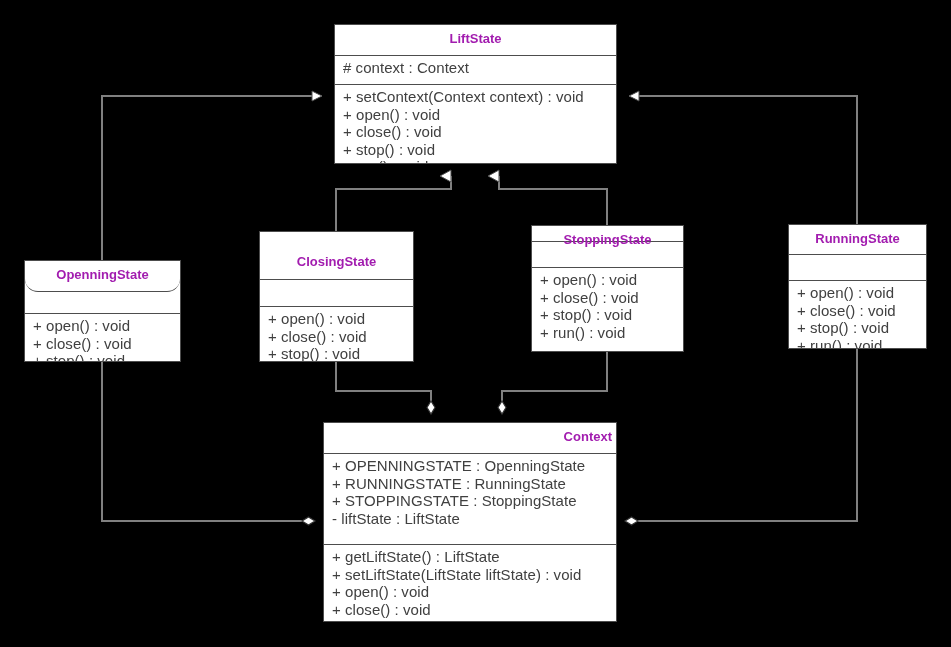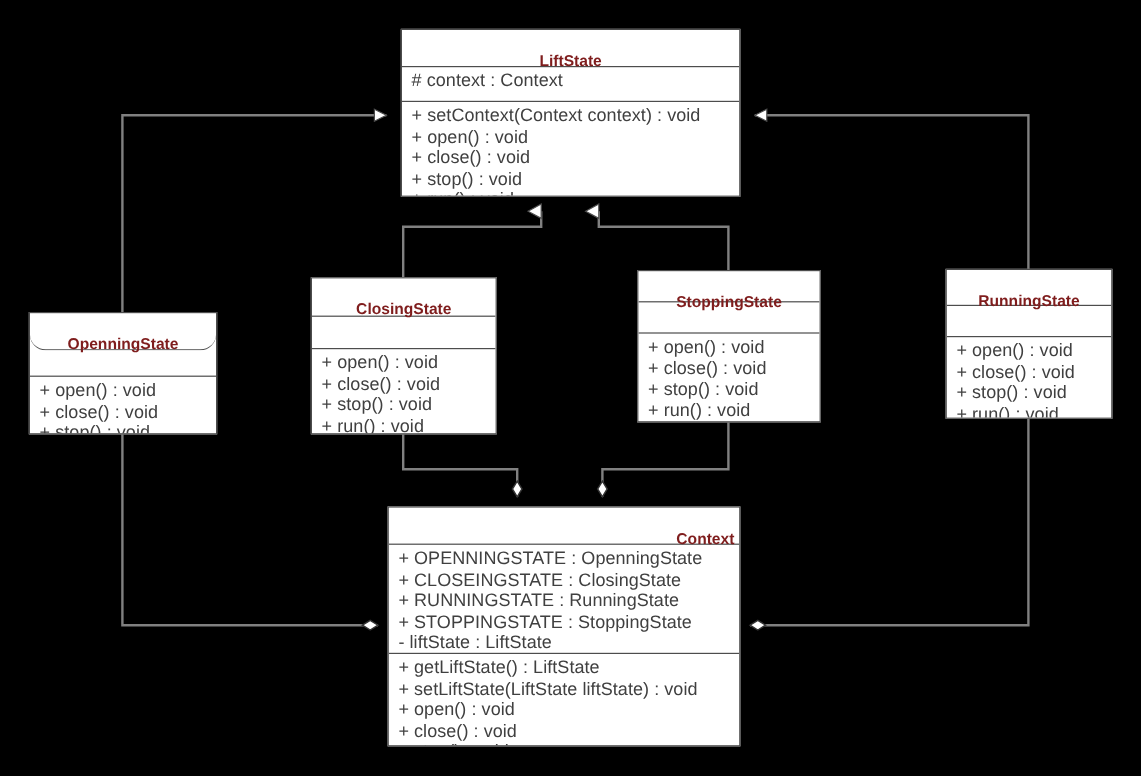--- a/index.html
+++ b/index.html
@@ -31,22 +31,22 @@
     background: #ffffff;
     border: 1px solid #4d4d4d;
     box-sizing: border-box;
     overflow: hidden;
     z-index: 5;
   }
   .uml-name {
     text-align: center;
     font-weight: bold;
     font-size: 13px;
-    color: #7f1d1d;
-    padding: 18px 4px 7px 4px;
+    color: #a21caf;
+    padding: 6px 4px 7px 4px;
     border-bottom: 1px solid #4d4d4d;
     box-sizing: border-box;
     white-space: nowrap;
   }
   .uml-attrs {
     border-bottom: 1px solid #4d4d4d;
     box-sizing: border-box;
     padding: 3px 8px 4px 8px;
     min-height: 22px;
   }
@@ -65,21 +65,21 @@
   
   #class-liftstate      { left: 334px; top: 24px;  width: 283px; height: 140px; }
   #class-liftstate .uml-name  { height: 31px; }
   #class-liftstate .uml-attrs { height: 29px; }
 
   #class-openningstate  { left: 24px;  top: 260px; width: 157px; height: 102px; }
   #class-openningstate .uml-name  { height: 31px; border-radius: 13px; }
   #class-openningstate .uml-attrs { height: 22px; }
 
   #class-closingstate   { left: 259px; top: 231px; width: 155px; height: 131px; }
-  #class-closingstate .uml-name  { height: 32px; }
+  #class-closingstate .uml-name  { height: 32px; margin-top: 16px; }
   #class-closingstate .uml-attrs { height: 27px; }
 
   #class-stoppingstate  { left: 531px; top: 225px; width: 153px; height: 127px; }
   #class-stoppingstate .uml-name  { height: 16px; }
   #class-stoppingstate .uml-attrs { height: 26px; }
 
   #class-runningstate   { left: 788px; top: 224px; width: 139px; height: 125px; }
   #class-runningstate .uml-name  { height: 30px; }
   #class-runningstate .uml-attrs { height: 26px; }
 
@@ -180,21 +180,20 @@
       <div class="uml-line">+ close() : void</div>
       <div class="uml-line">+ stop() : void</div>
       <div class="uml-line">+ run() : void</div>
     </div>
   </div>
 
   <div class="uml-class" id="class-context">
     <div class="uml-name">Context</div>
     <div class="uml-attrs">
       <div class="uml-line">+ OPENNINGSTATE : OpenningState</div>
-      <div class="uml-line">+ CLOSEINGSTATE : ClosingState</div>
       <div class="uml-line">+ RUNNINGSTATE : RunningState</div>
       <div class="uml-line">+ STOPPINGSTATE : StoppingState</div>
       <div class="uml-line">- liftState : LiftState</div>
     </div>
     <div class="uml-ops">
       <div class="uml-line">+ getLiftState() : LiftState</div>
       <div class="uml-line">+ setLiftState(LiftState liftState) : void</div>
       <div class="uml-line">+ open() : void</div>
       <div class="uml-line">+ close() : void</div>
       <div class="uml-line">+ stop() : void</div>

